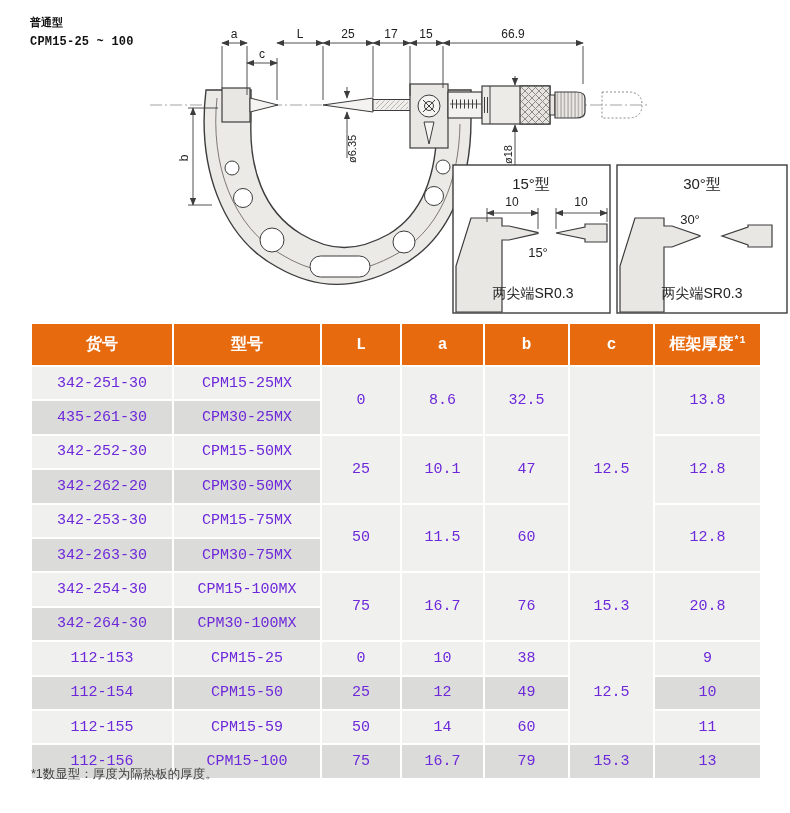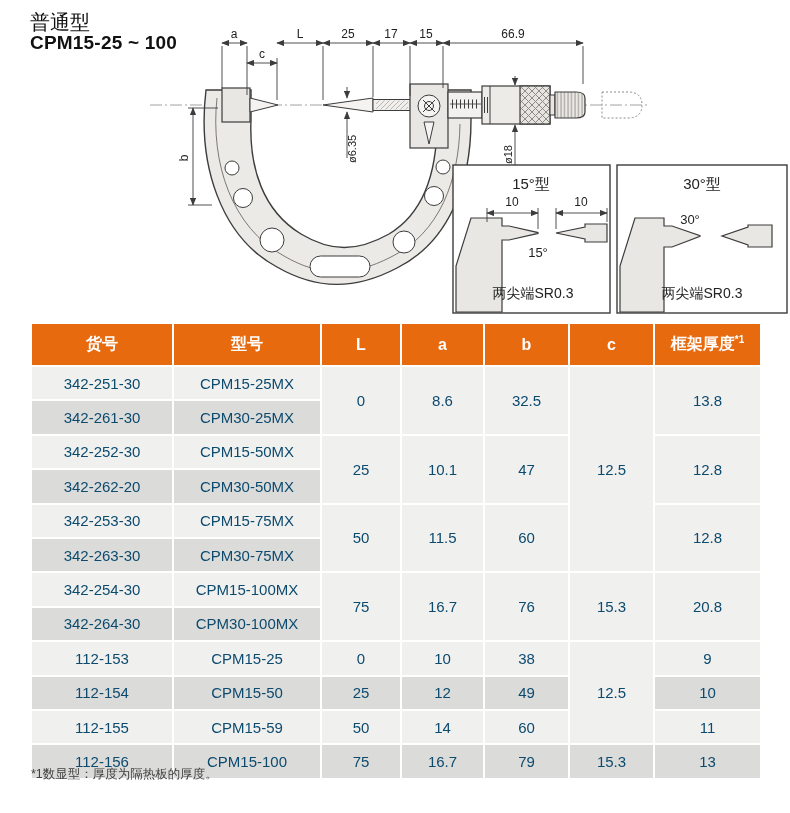--- a/index.html
+++ b/index.html
@@ -2,43 +2,44 @@
 <html style="--accent: #E76A0F; --row-light: #F0F0EF; --row-dark: #DBDBDA;"><head>
 <meta charset="utf-8">
 <style>
   html,body{margin:0;padding:0;}
   body{
     width:790px;height:813px;position:relative;background:#ffffff;
     font-family:"Liberation Sans","DejaVu Sans",sans-serif;
     -webkit-font-smoothing:antialiased;
   }
   .title{position:absolute;left:30px;top:12px;color:#111;}
-  .title .t1{font-size:20px;font-weight:normal;line-height:20px;}
-  .title .t2{font-size:19px;font-weight:bold;line-height:21px;letter-spacing:.2px;}
+  .title .t1{font-size:11px;font-weight:bold;line-height:20px;}
+  .title .t2{font-size:12px;font-weight:bold;line-height:21px;letter-spacing:.2px;font-family:Liberation Mono, monospace;}
   svg.diagram{position:absolute;left:0;top:0;}
   svg text{font-family:"Liberation Sans","DejaVu Sans",sans-serif;fill:#222;}
   .dimtxt{font-size:12px;}
   .diatxt{font-size:11px;}
   .boxtitle{font-size:15px;}
   .boxnote{font-size:14px;}
   .boxangle{font-size:13px;}
 
   table.spec{
     position:absolute;left:30px;top:322px;width:730px;
     border-collapse:collapse;table-layout:fixed;
     border-bottom:1px solid #d6d6d6;
+    font-family:Liberation Mono, monospace;
   }
   table.spec th{
     background:var(--accent,#E76A0F);color:#fff;font-size:16px;font-weight:bold;
     height:41px;border:2px solid #fff;padding:0;text-align:center;
   }
   table.spec th sup{font-size:10px;vertical-align:super;}
   table.spec td{
     height:32.4px;border:2px solid #fff;padding:0;text-align:center;
-    font-size:15px;color:#0c4a6e;
+    font-size:15px;color:#6d28d9;
   }
   tr.light td{background:var(--row-light,#F0F0EF);}
   tr.dark  td{background:var(--row-dark,#DBDBDA);}
   table.spec td.merged{background:var(--row-light,#F0F0EF);}
   .footnote{position:absolute;left:31px;top:766px;font-size:12.5px;color:#3f3f3f;text-align:center;}
 </style>
 </head>
 <body>
 
 <div class="title">
@@ -198,21 +199,21 @@
       <tr class="light">
         <td>342-251-30</td>
         <td>CPM15-25MX</td>
         <td rowspan="2" class="merged">0</td>
         <td rowspan="2" class="merged">8.6</td>
         <td rowspan="2" class="merged">32.5</td>
         <td rowspan="6" class="merged">12.5</td>
         <td rowspan="2" class="merged">13.8</td>
       </tr>
       <tr class="dark">
-        <td>342-261-30</td>
+        <td>435-261-30</td>
         <td>CPM30-25MX</td>
       </tr>
       <tr class="light">
         <td>342-252-30</td>
         <td>CPM15-50MX</td>
         <td rowspan="2" class="merged">25</td>
         <td rowspan="2" class="merged">10.1</td>
         <td rowspan="2" class="merged">47</td>
         <td rowspan="2" class="merged">12.8</td>
       </tr>

